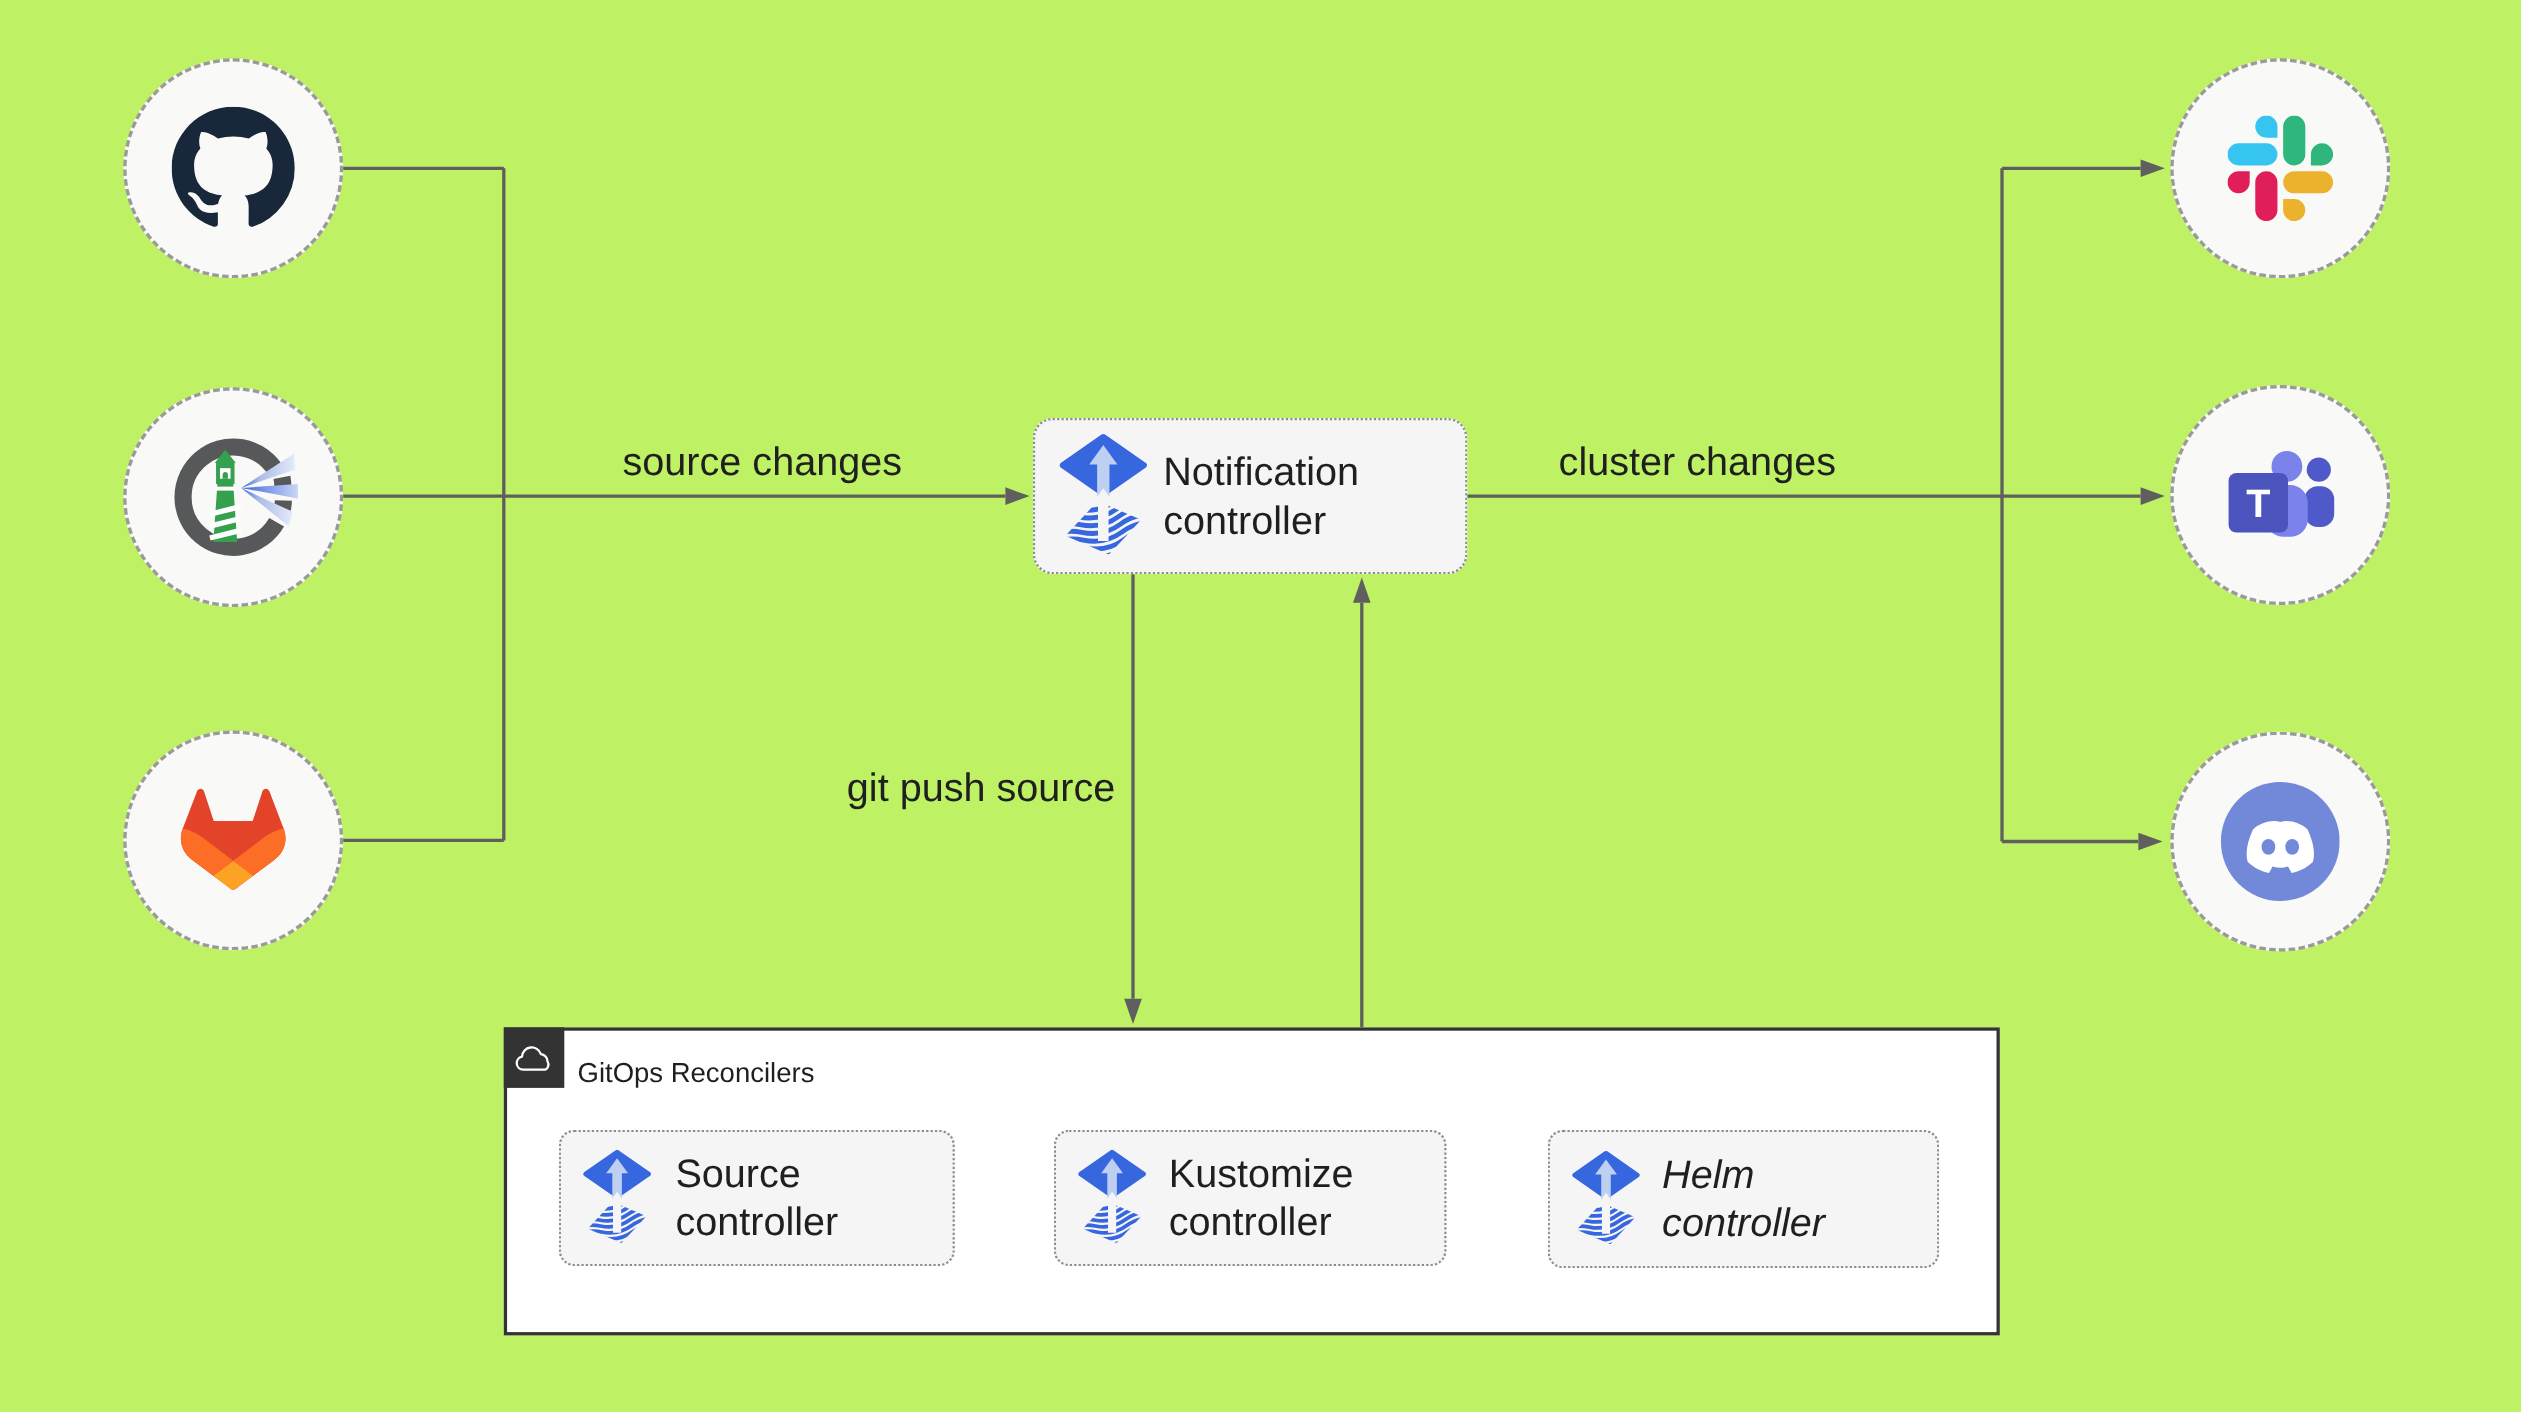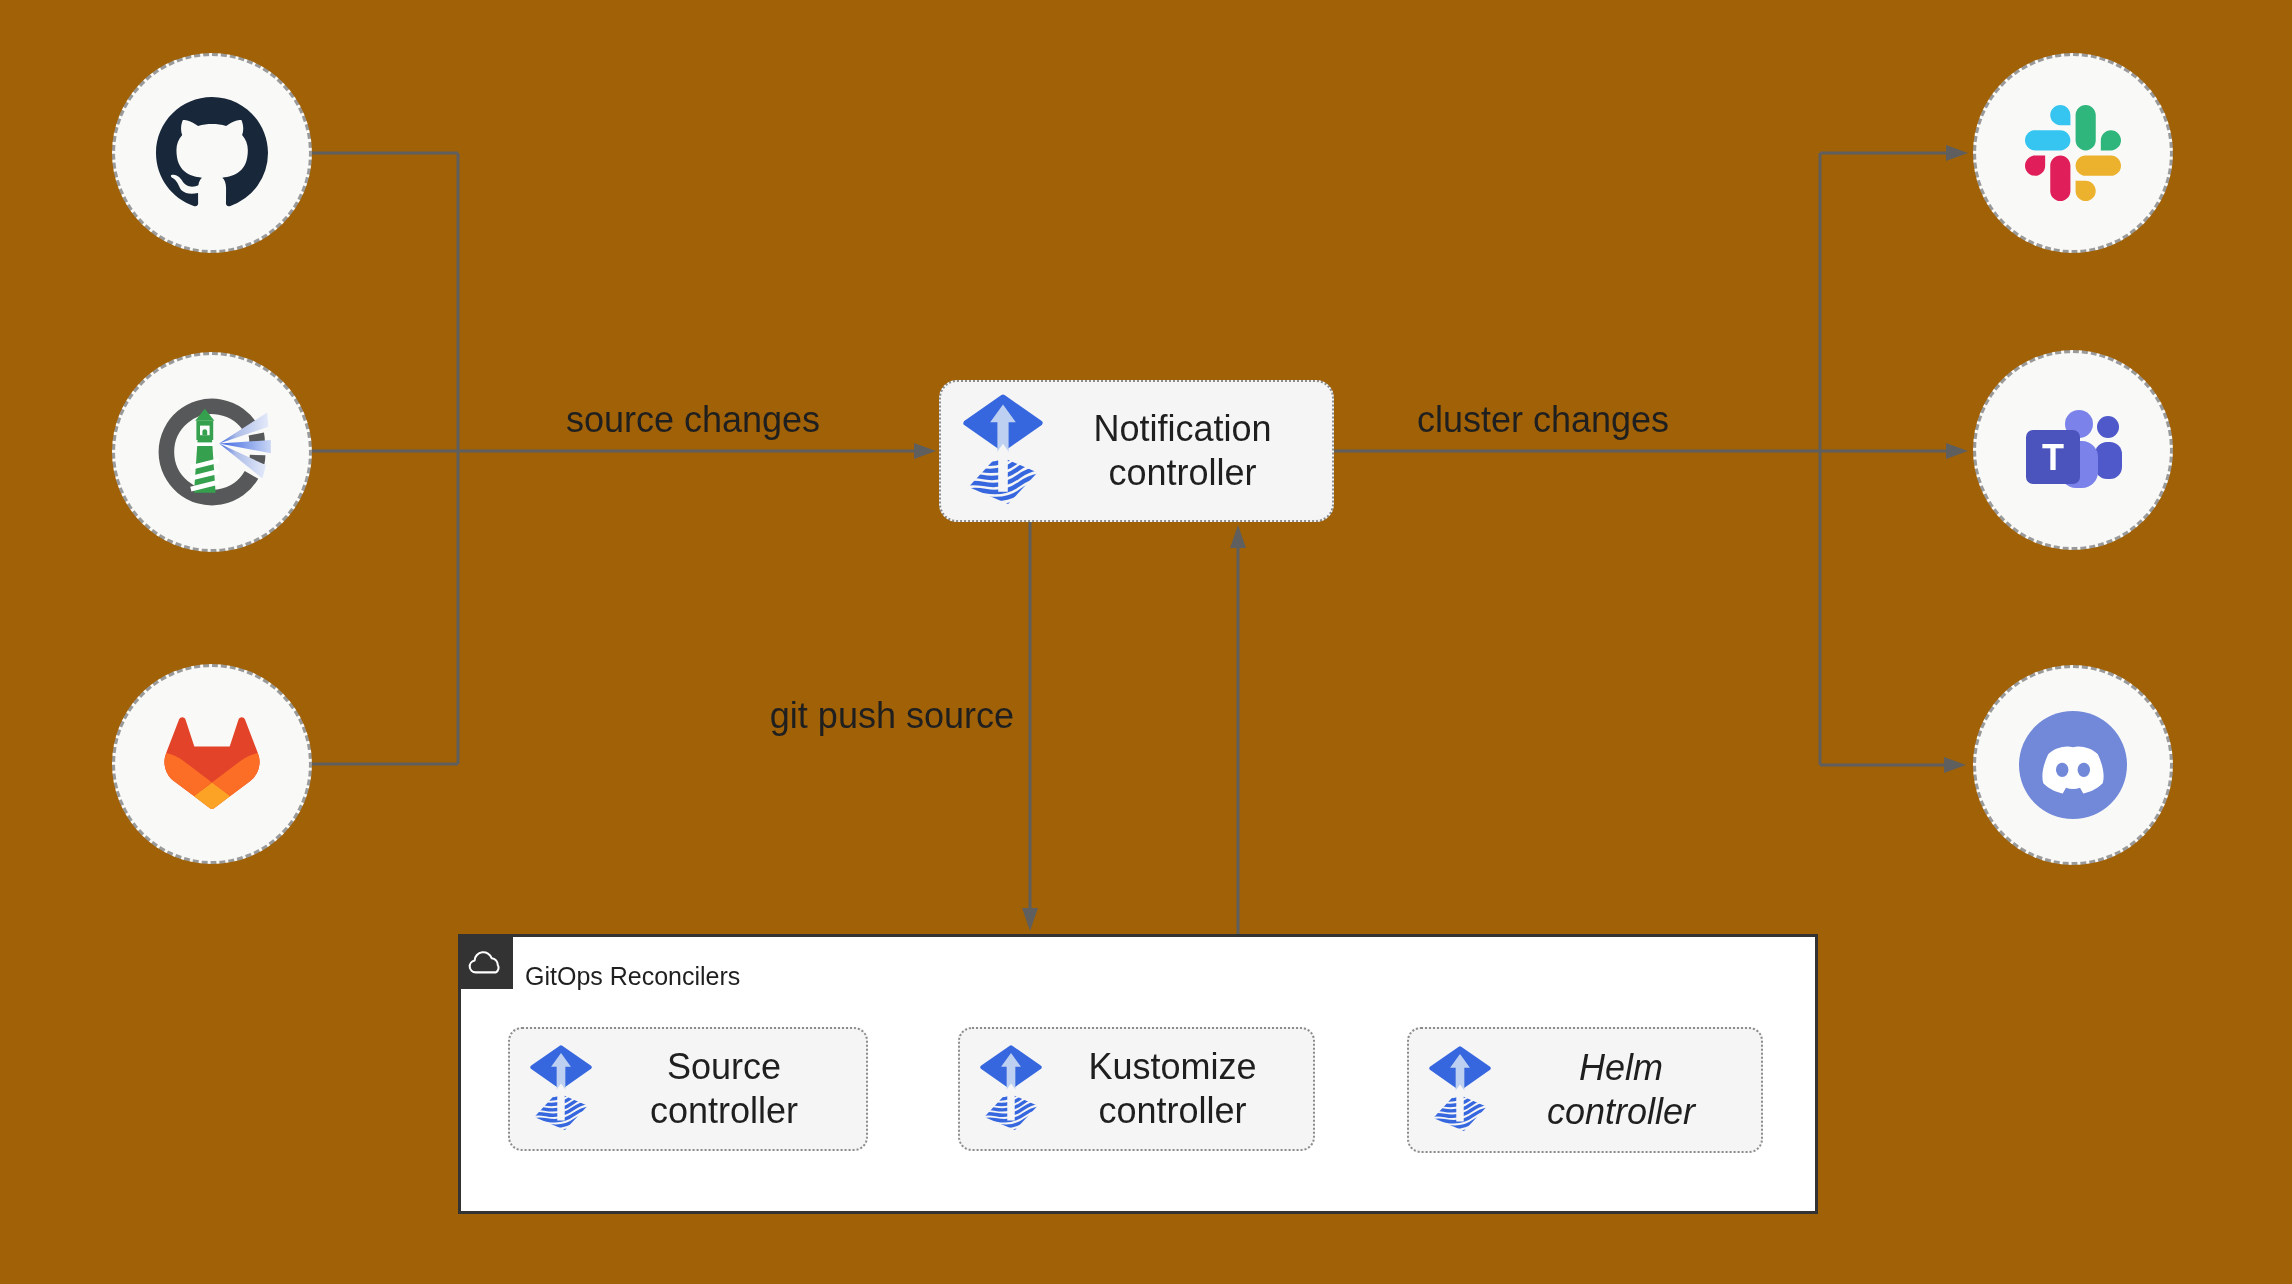--- a/index.html
+++ b/index.html
@@ -1,33 +1,33 @@
 <!DOCTYPE html>
 <html style="--line: #5f5f5f; --label_text: #1f1f1f; --node_fill: #f9f9f7; --node_border: #9a9a9a; --box_fill: #f5f5f5; --box_border: #8c8c8c; --container_border: #333333; --header_square: #333333; --flux_blue: #3767df; --flux_arrow_light: #bdd0f2; --github: #18283a; --harbor_ring: #57585a; --harbor_green: #35a14e; --harbor_beam: #3b66e2; --harbor_beam_light: #aebde8; --gitlab_red: #e24329; --gitlab_orange: #fc6d26; --gitlab_yellow: #fca326; --slack_blue: #36c5f0; --slack_green: #2eb67d; --slack_red: #e01e5a; --slack_yellow: #ecb22e; --teams_dark: #4b53bc; --teams_light: #7b83eb; --teams_mid: #5059c9; --discord: #7289da;"><head>
 <meta charset="utf-8">
 <style>
   html,body{margin:0;padding:0;background:#ffffff;}
-  #canvas{position:relative;width:2292px;height:1284px;background:#a16207;
+  #canvas{position:relative;width:2292px;height:1284px;background:#bef264;
           font-family:"Liberation Sans", sans-serif;overflow:hidden;}
 
   
   #edges{position:absolute;left:0;top:0;width:2292px;height:1284px;}
   .line{stroke:var(--line);stroke-width:3;fill:none;}
   .head{fill:var(--line);stroke:none;}
 
   
   .circle-node{position:absolute;width:200px;height:200px;border-radius:50%;
     background:var(--node_fill);border:3px dashed var(--node_border);
     display:flex;align-items:center;justify-content:center;box-sizing:border-box;}
 
   
   .flux-box{position:absolute;background:var(--box_fill);
     border:2px dotted var(--box_border);border-radius:16px;box-sizing:border-box;
     display:flex;align-items:center;padding-left:22px;}
-  .flux-box .box-label{flex:1;text-align:center;font-size:36px;line-height:1.22;
+  .flux-box .box-label{flex:1;font-size:36px;line-height:1.22;
     color:var(--label_text);padding-right:10px;}
 
   
   .edge-label{position:absolute;font-size:36px;color:var(--label_text);white-space:nowrap;}
 
   
   #reconcilers{position:absolute;left:458px;top:934px;width:1360px;height:280px;
     border:3px solid var(--container_border);box-sizing:border-box;background:#ffffff;}
   #reconcilers .corner{position:absolute;left:-3px;top:-3px;width:55px;height:55px;
     background:var(--header_square);display:flex;align-items:center;justify-content:center;}

